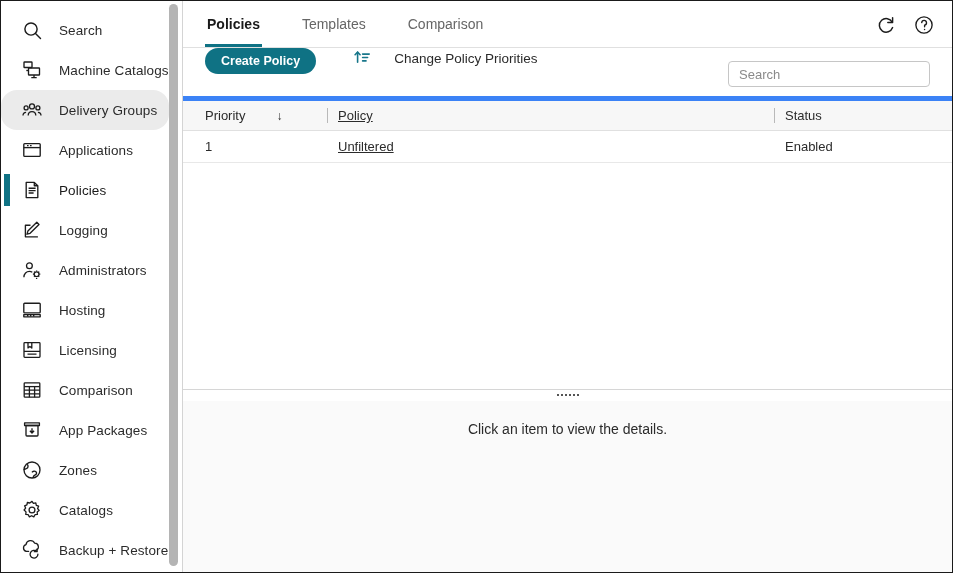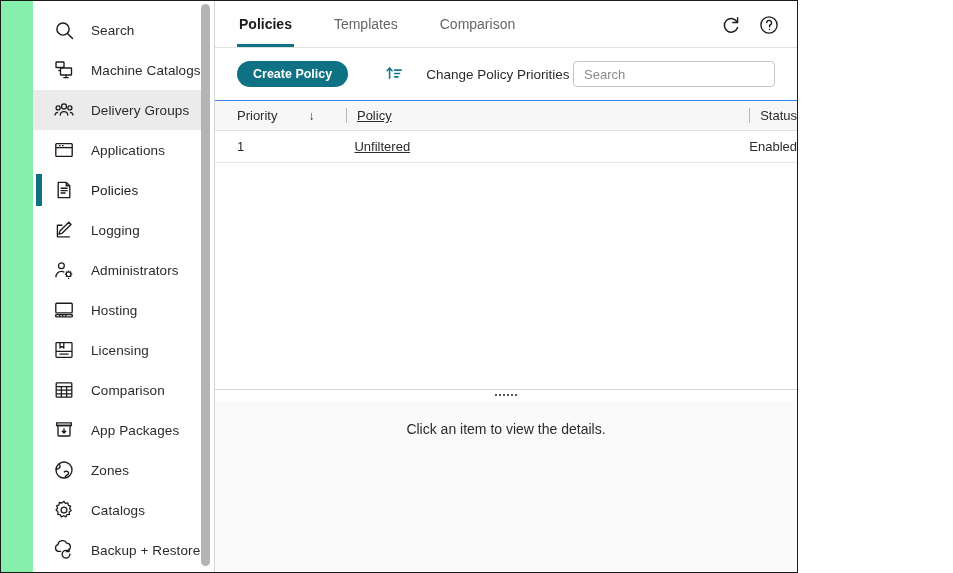--- a/index.html
+++ b/index.html
@@ -7,27 +7,26 @@
   html, body {
     width: 953px;
     height: 573px;
     overflow: hidden;
     font-family: "Liberation Sans", sans-serif;
     background: #ffffff;
   }
 
   #app {
     position: relative;
-    width: 798px;
+    width: 953px;
     height: 573px;
     border: 1px solid #1a1a1a;
-    background: #86efac;
+    background: #ef4444;
     display: flex;
     overflow: hidden;
-    padding-left: 32px;
   }
 
   
   #sidebar {
     position: relative;
     width: 182px;
     height: 571px;
     flex: 0 0 182px;
     background: #ffffff;
     border-right: 1px solid #d4d4d4;
@@ -168,23 +167,23 @@
     color: #1c1c1c;
     cursor: pointer;
   }
 
   
   #toolbar {
     position: relative;
     height: 53px;
     flex: 0 0 53px;
     display: flex;
-    align-items: center;
+    align-items: flex-start;
     padding-left: 22px;
-    border-bottom: 1px solid #3b82f6;
+    border-bottom: 5px solid #3b82f6;
   }
 
   #create-policy {
     height: 26px;
     padding: 0 16px;
     border: none;
     border-radius: 13px;
     background: #0f7284;
     color: #ffffff;
     font-family: "Liberation Sans", sans-serif;
@@ -353,21 +352,21 @@
           <span class="nav-icon">
             <svg width="22" height="22" viewBox="0 0 22 22" fill="none" stroke="currentColor" stroke-width="1.35" stroke-linejoin="round">
               <rect x="3" y="3" width="8" height="5.5" rx="0.6"></rect>
               <rect x="7.5" y="9" width="11" height="7" rx="0.6"></rect>
               <path d="M13 16v2.4M10.3 18.6h5.4"></path>
               <path d="M7.5 11.5H5.3"></path>
             </svg>
           </span>
           <span class="nav-label">Machine Catalogs</span>
         </li>
-        <li class="nav-item hovered" style="background: rgb(235, 235, 235);">
+        <li class="nav-item hovered" style="background: rgb(235, 235, 235); border-radius: 16px;">
           <span class="nav-icon">
             <svg width="22" height="22" viewBox="0 0 22 22" fill="none" stroke="currentColor" stroke-width="1.3" stroke-linejoin="round">
               <circle cx="11" cy="7.4" r="2.5"></circle>
               <path d="M7.2 16.6c0-2.4 1.7-4 3.8-4s3.8 1.6 3.8 4"></path>
               <circle cx="5.1" cy="8.9" r="2"></circle>
               <path d="M2 16.6c0-2 1.3-3.3 3.1-3.3"></path>
               <circle cx="16.9" cy="8.9" r="2"></circle>
               <path d="M20 16.6c0-2-1.3-3.3-3.1-3.3"></path>
             </svg>
           </span>

